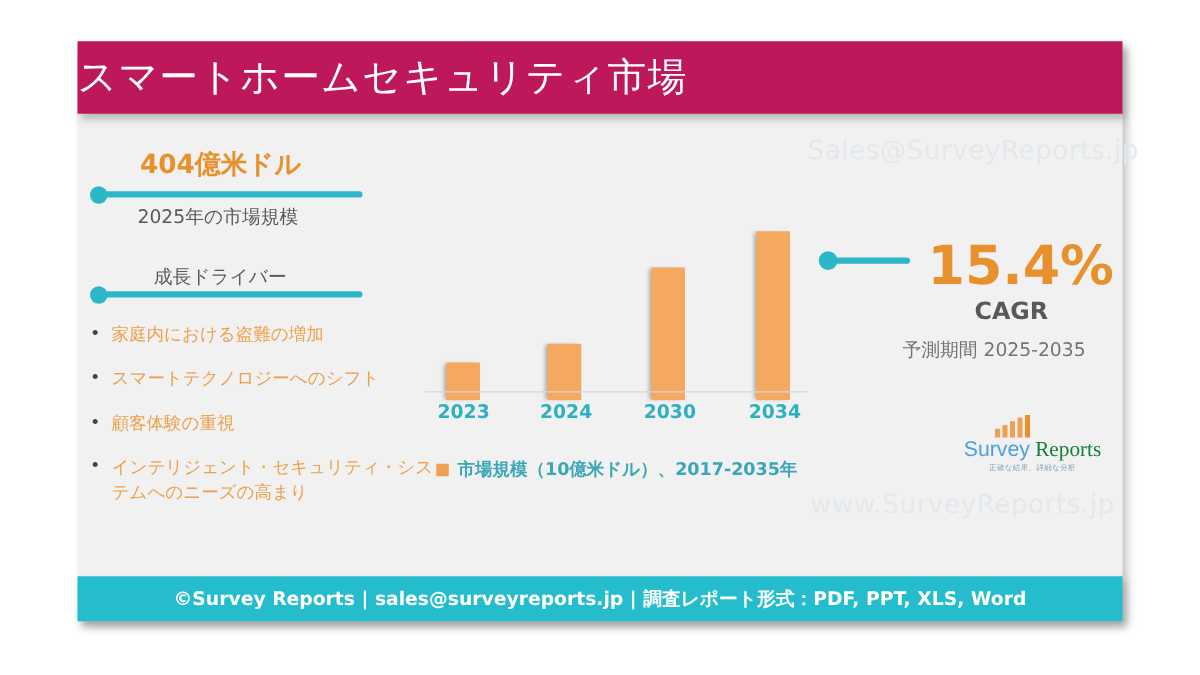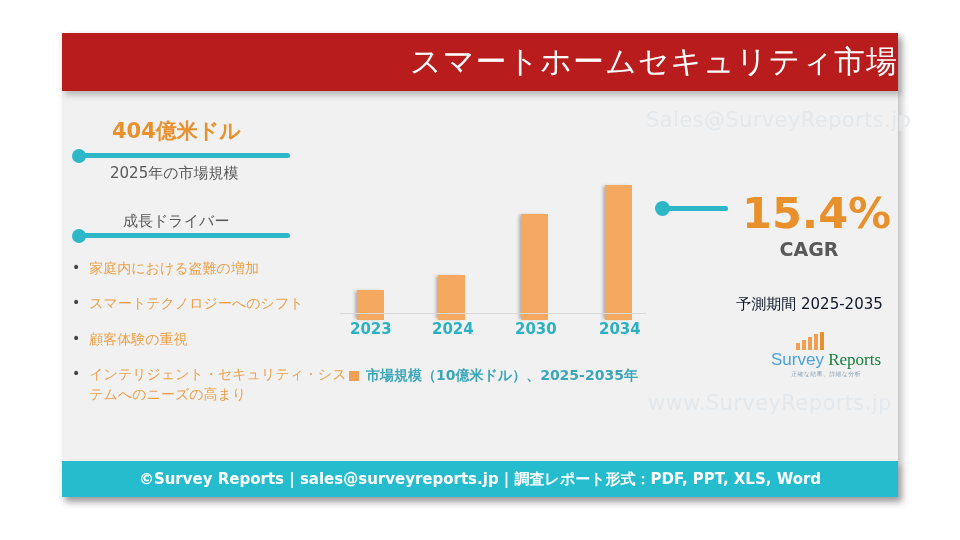--- a/index.html
+++ b/index.html
@@ -11,21 +11,21 @@
 
   .card{
     position:absolute;left:62px;top:33px;width:836px;height:464px;
     background:#f1f1f1;
     box-shadow:4px 5px 7px rgba(120,120,120,.45);
   }
 
   
   .title-bar{
     position:absolute;left:62px;top:33px;width:836px;height:58px;
-    background:#b91c1c;display:flex;align-items:center;justify-content:flex-end;
+    background:#be185d;display:flex;align-items:center;justify-content:flex-start;
     box-shadow:3px 4px 6px rgba(110,110,110,.45);
   }
   .title-bar .t{
     color:#ffffff;font-size:31px;font-weight:400;letter-spacing:1px;
     font-family:"DejaVu Sans",sans-serif;white-space:nowrap;
   }
 
   
   .wm{
     position:absolute;color:#e3e8ec;font-size:21px;letter-spacing:.4px;
@@ -86,22 +86,22 @@
   .cagr-dot{position:absolute;left:655px;top:201px;width:15px;height:15px;border-radius:50%;background:#2cb7c8;}
   .cagr-val{
     position:absolute;left:742px;top:188px;color:#e8902c;font-size:43px;font-weight:bold;
     white-space:nowrap;font-family:"DejaVu Sans",sans-serif;
   }
   .cagr-name{
     position:absolute;left:744px;top:238px;width:130px;text-align:center;
     color:#595959;font-size:19px;font-weight:bold;font-family:"DejaVu Sans",sans-serif;
   }
   .cagr-period{
-    position:absolute;left:722px;top:271px;width:175px;text-align:center;
-    color:#0f172a;font-size:15px;white-space:nowrap;font-family:"DejaVu Sans",sans-serif;margin-top:24px;
+    position:absolute;left:722px;top:271px;width:175px;text-align:left;
+    color:#737373;font-size:15px;white-space:nowrap;font-family:"DejaVu Sans",sans-serif;
   }
 
   
   .logo{position:absolute;left:760px;top:332px;width:132px;height:50px;}
   .logo-bars{position:absolute;left:36px;top:0;display:flex;align-items:flex-end;height:18px;gap:2px;}
   .logo-bars i{display:block;width:4px;background:#f0a054;}
   .logo-bars i.b1{height:7px;}
   .logo-bars i.b2{height:10px;}
   .logo-bars i.b3{height:13px;}
   .logo-bars i.b4{height:16px;}
@@ -179,21 +179,21 @@
 
   <div class="chart-labels">
     <span class="x-label" style="left:10px;">2023</span>
     <span class="x-label" style="left:92px;">2024</span>
     <span class="x-label" style="left:175px;">2030</span>
     <span class="x-label" style="left:259px;">2034</span>
   </div>
 
   <div class="legend">
     <span class="sq"></span>
-    <span class="lt">市場規模（10億米ドル）、2025-2035年</span>
+    <span class="lt">市場規模（10億米ドル）、2017-2035年</span>
   </div>
 
   <div class="cagr-dot"></div>
   <div class="cagr-rule"></div>
   <div class="cagr-val">15.4%</div>
   <div class="cagr-name">CAGR</div>
   <div class="cagr-period">予測期間 2025-2035</div>
 
   <div class="logo">
     <div class="logo-bars">

